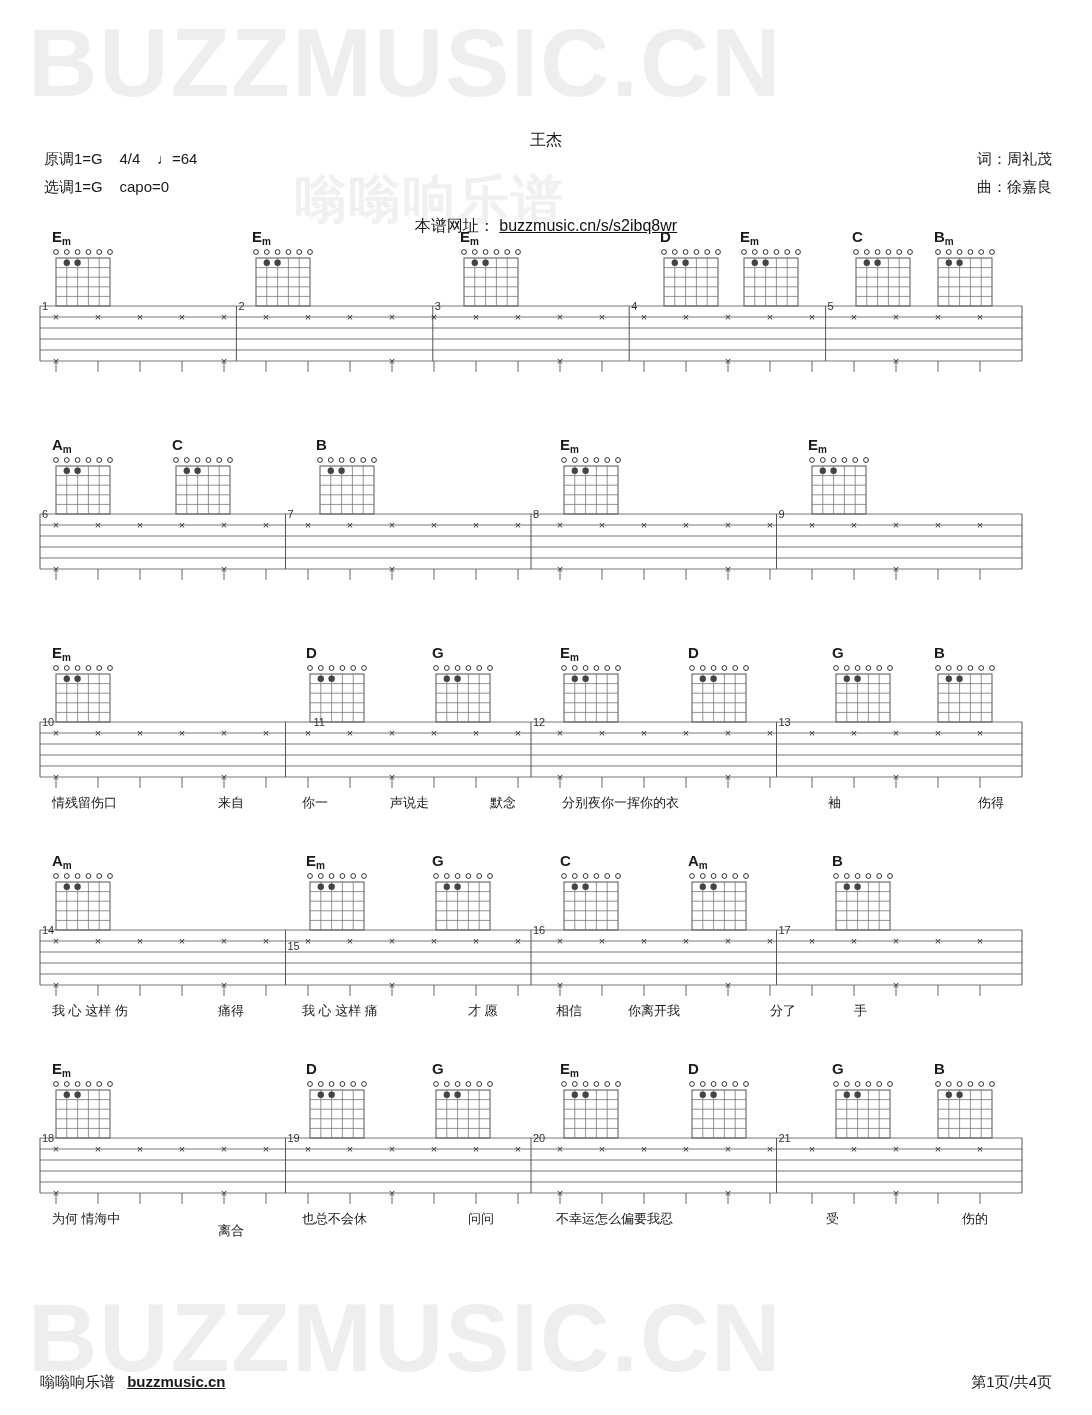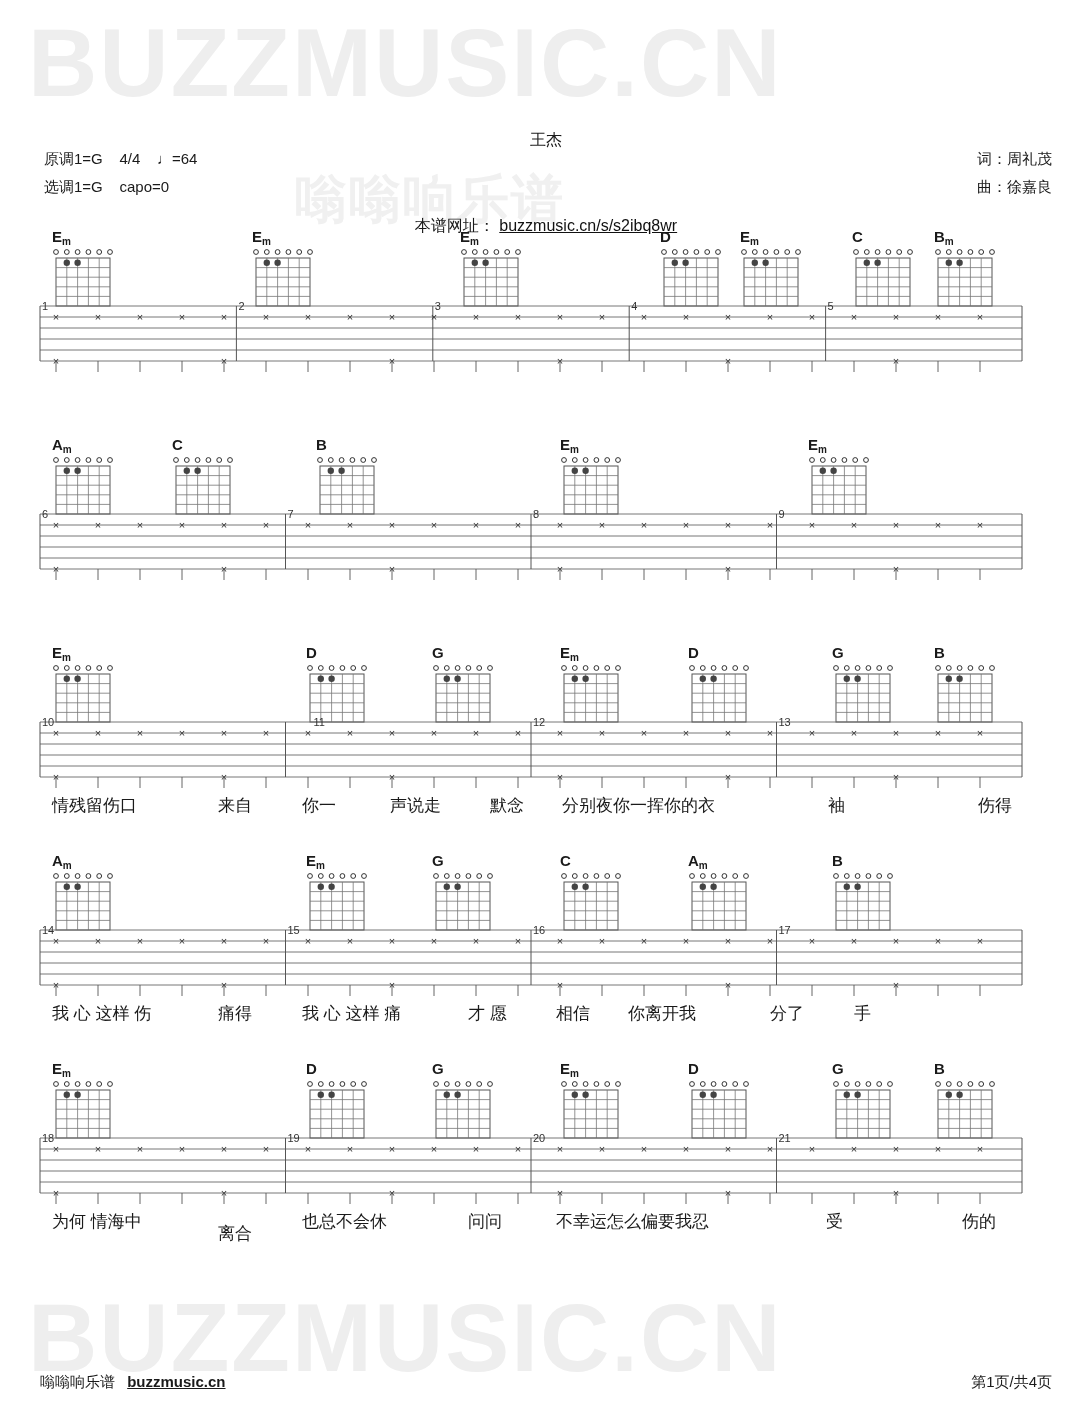--- a/index.html
+++ b/index.html
@@ -55,21 +55,21 @@
   .grid svg{display:block;}
 
   
   .staffwrap{position:relative;height:78px;}
   .staffwrap svg{display:block;}
   .barnum{
     position:absolute;font-size:11px;color:#333;
   }
   
   .lyrics{position:relative;height:40px;}
-  .lyr{position:absolute;font-size:17px;white-space:nowrap;}
+  .lyr{position:absolute;font-size:13px;white-space:nowrap;}
 
   
   .footer{
     position:absolute;bottom:16px;left:0;width:100%;
     height:26px;font-size:15px;
   }
   .footer .f-left{position:absolute;left:40px;top:0;}
   .footer .f-left .site{text-decoration:underline;font-weight:bold;margin-left:8px;}
   .footer .f-center{position:absolute;left:0;width:100%;text-align:center;}
   .footer .f-right{position:absolute;right:40px;top:0;}
@@ -1017,21 +1017,21 @@
           <text x="896" y="21" font-size="11" fill="#333" text-anchor="middle">×</text>
           <text x="896" y="65" font-size="11" fill="#333" text-anchor="middle">×</text>
           <line x1="896" y1="61" x2="896" y2="75" stroke="#555" stroke-width="0.9"></line>
           <text x="938" y="21" font-size="11" fill="#333" text-anchor="middle">×</text>
           <line x1="938" y1="61" x2="938" y2="75" stroke="#555" stroke-width="0.9"></line>
           <text x="980" y="21" font-size="11" fill="#333" text-anchor="middle">×</text>
           <line x1="980" y1="61" x2="980" y2="75" stroke="#555" stroke-width="0.9"></line>
           <line x1="56" y1="75" x2="980" y2="75" stroke="#555" stroke-width="0.9"></line>
         </svg>
         <div class="barnum" style="left: 42px; top: 0px;">14</div>
-        <div class="barnum" style="left: 287.5px; top: 0px;">15</div>
+        <div class="barnum" style="left: 287.5px; top: 16px;">15</div>
         <div class="barnum" style="left: 533px; top: 0px;">16</div>
         <div class="barnum" style="left: 778.5px; top: 0px;">17</div>
       </div>
       <div class="lyrics">
         <div class="lyr" style="left: 52px;">我 心 这样 伤</div>
         <div class="lyr" style="left: 218px;">痛得</div>
         <div class="lyr" style="left: 302px;">我 心 这样 痛</div>
         <div class="lyr" style="left: 468px;">才 愿</div>
         <div class="lyr" style="left: 556px;">相信</div>
         <div class="lyr" style="left: 628px;">你离开我</div>

